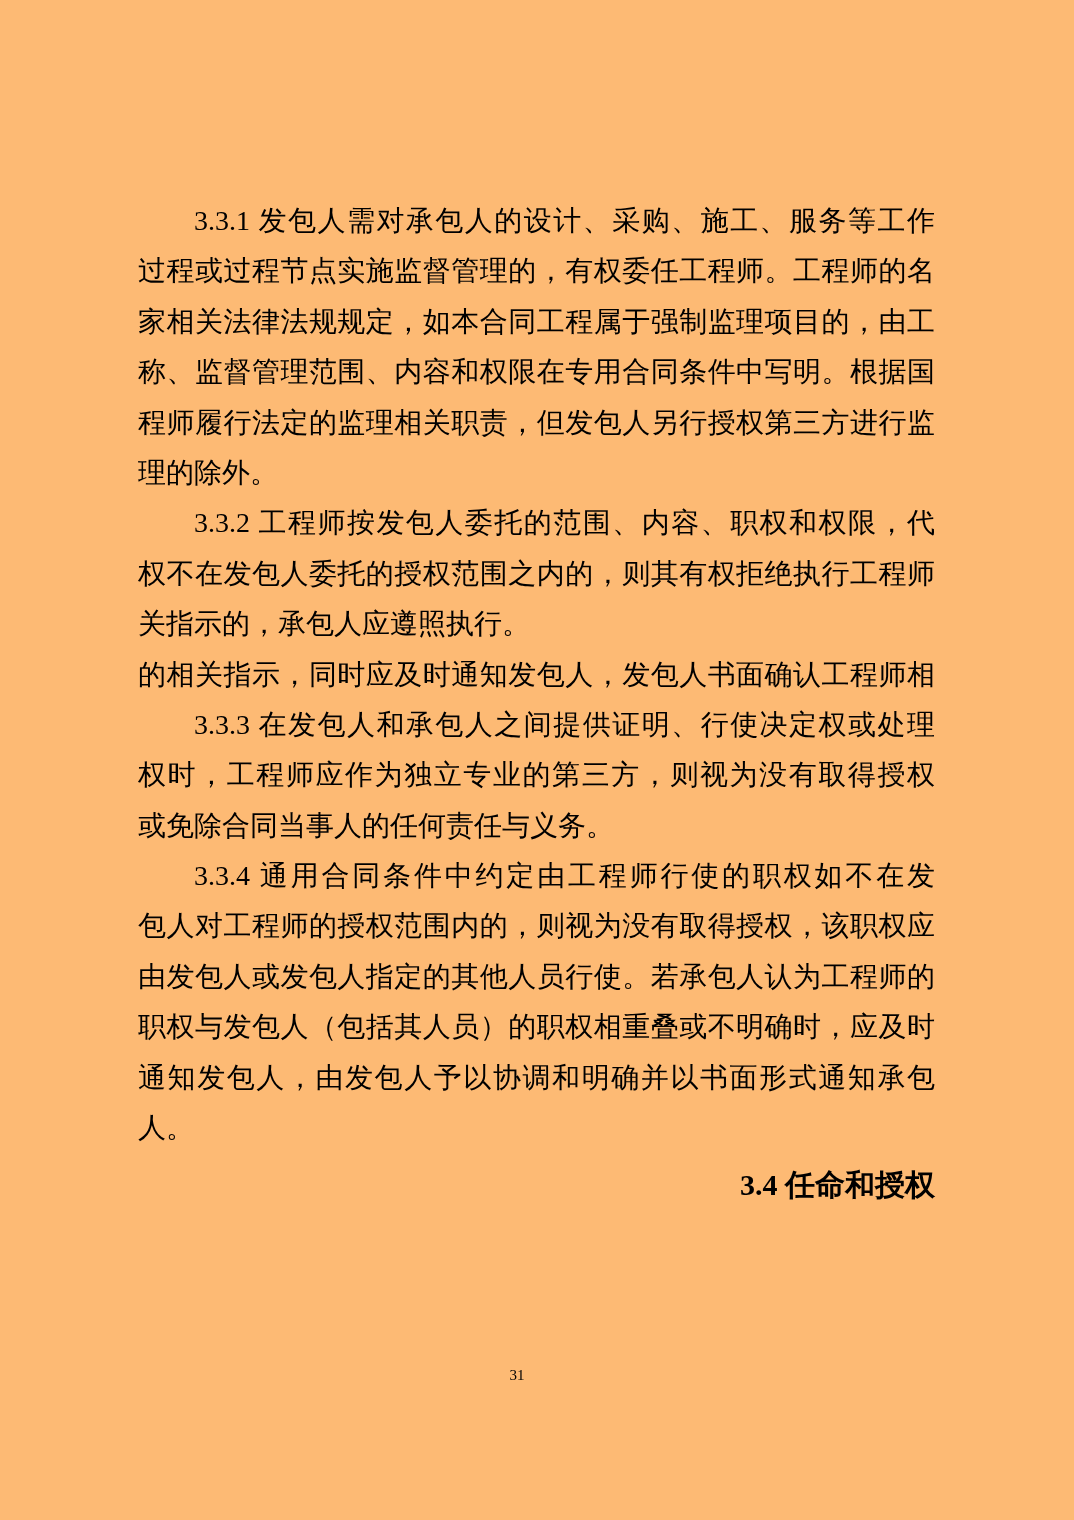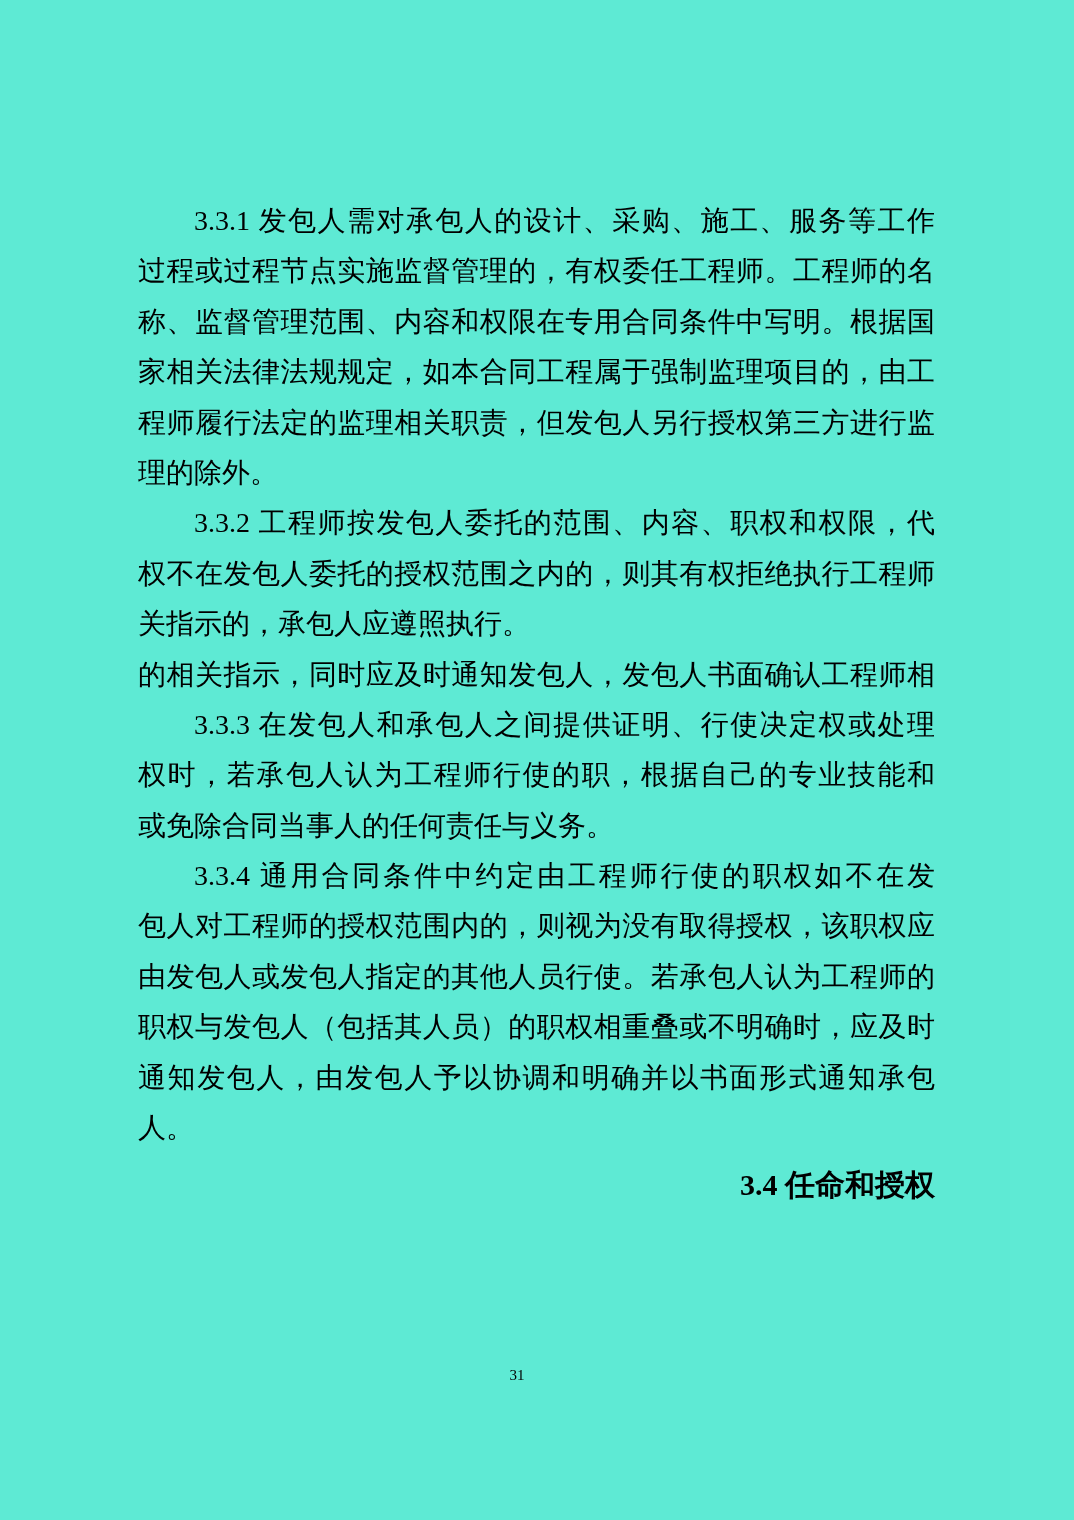--- a/index.html
+++ b/index.html
@@ -12,21 +12,21 @@
     height: 1520px;
     font-family: "Liberation Serif", "DejaVu Serif", serif;
     color: #000000;
     position: relative;
     overflow: hidden;
   }
   .page {
     position: relative;
     width: 1074px;
     height: 1520px;
-    background: #5eead4;
+    background: #fdba74;
   }
   .content {
     position: absolute;
     left: 138px;
     top: 196px;
     width: 797px;
   }
   .paragraph {
     margin: 0;
     padding: 0;
@@ -71,36 +71,36 @@
 </style>
 </head>
 <body>
 
 <div class="page">
   <div class="content">
 
     <div class="paragraph">
       <div class="line indent">3.3.1 发包人需对承包人的设计、采购、施工、服务等工作</div>
       <div class="line">过程或过程节点实施监督管理的，有权委任工程师。工程师的名</div>
+      <div class="line">家相关法律法规规定，如本合同工程属于强制监理项目的，由工</div>
       <div class="line">称、监督管理范围、内容和权限在专用合同条件中写明。根据国</div>
-      <div class="line">家相关法律法规规定，如本合同工程属于强制监理项目的，由工</div>
       <div class="line">程师履行法定的监理相关职责，但发包人另行授权第三方进行监</div>
       <div class="line para-end">理的除外。</div>
     </div>
 
     <div class="paragraph">
       <div class="line indent">3.3.2 工程师按发包人委托的范围、内容、职权和权限，代</div>
       <div class="line">权不在发包人委托的授权范围之内的，则其有权拒绝执行工程师</div>
       <div class="line para-end">关指示的，承包人应遵照执行。</div>
       <div class="line">的相关指示，同时应及时通知发包人，发包人书面确认工程师相</div>
     </div>
 
     <div class="paragraph">
       <div class="line indent">3.3.3 在发包人和承包人之间提供证明、行使决定权或处理</div>
-      <div class="line">权时，若承包人认为工程师行使的职，根据自己的专业技能和</div>
+      <div class="line">权时，工程师应作为独立专业的第三方，则视为没有取得授权</div>
       <div class="line para-end">或免除合同当事人的任何责任与义务。</div>
     </div>
 
     <div class="paragraph">
       <div class="line indent">3.3.4 通用合同条件中约定由工程师行使的职权如不在发</div>
       <div class="line">包人对工程师的授权范围内的，则视为没有取得授权，该职权应</div>
       <div class="line">由发包人或发包人指定的其他人员行使。若承包人认为工程师的</div>
       <div class="line">职权与发包人（包括其人员）的职权相重叠或不明确时，应及时</div>
       <div class="line">通知发包人，由发包人予以协调和明确并以书面形式通知承包</div>
       <div class="line para-end">人。</div>

